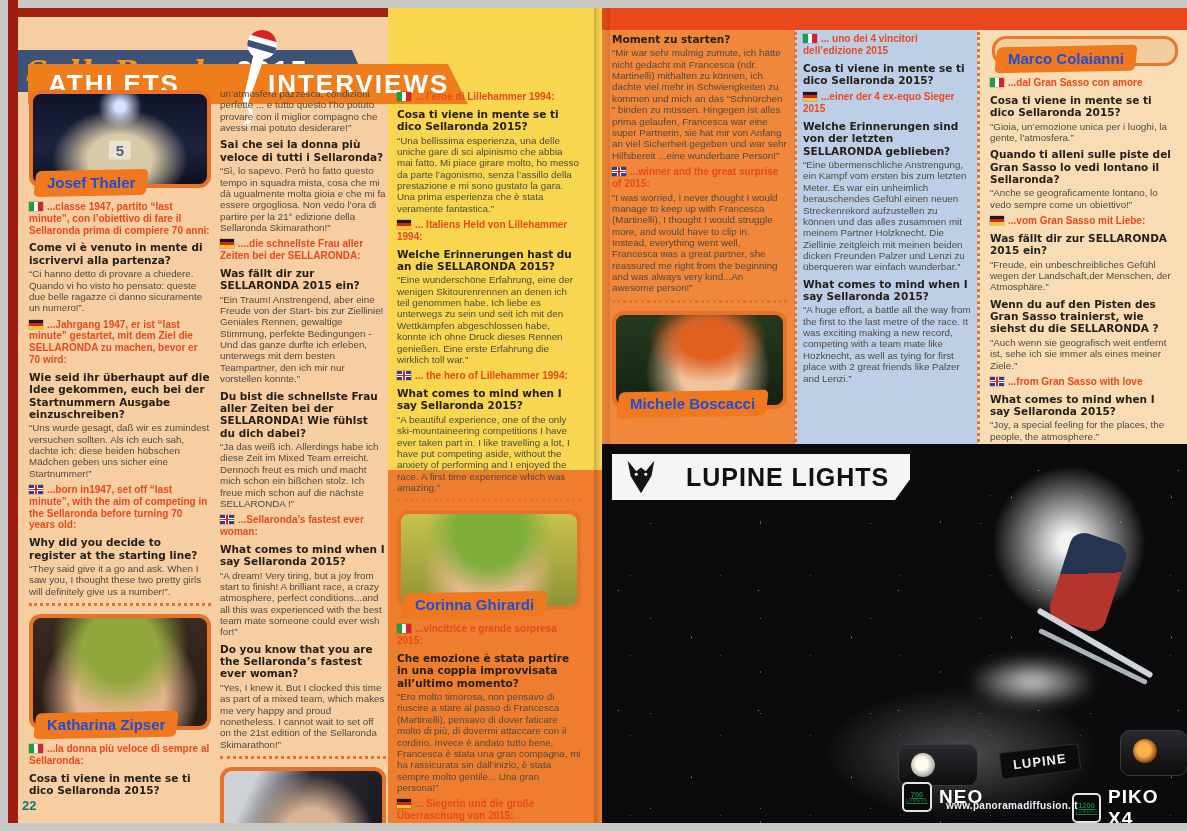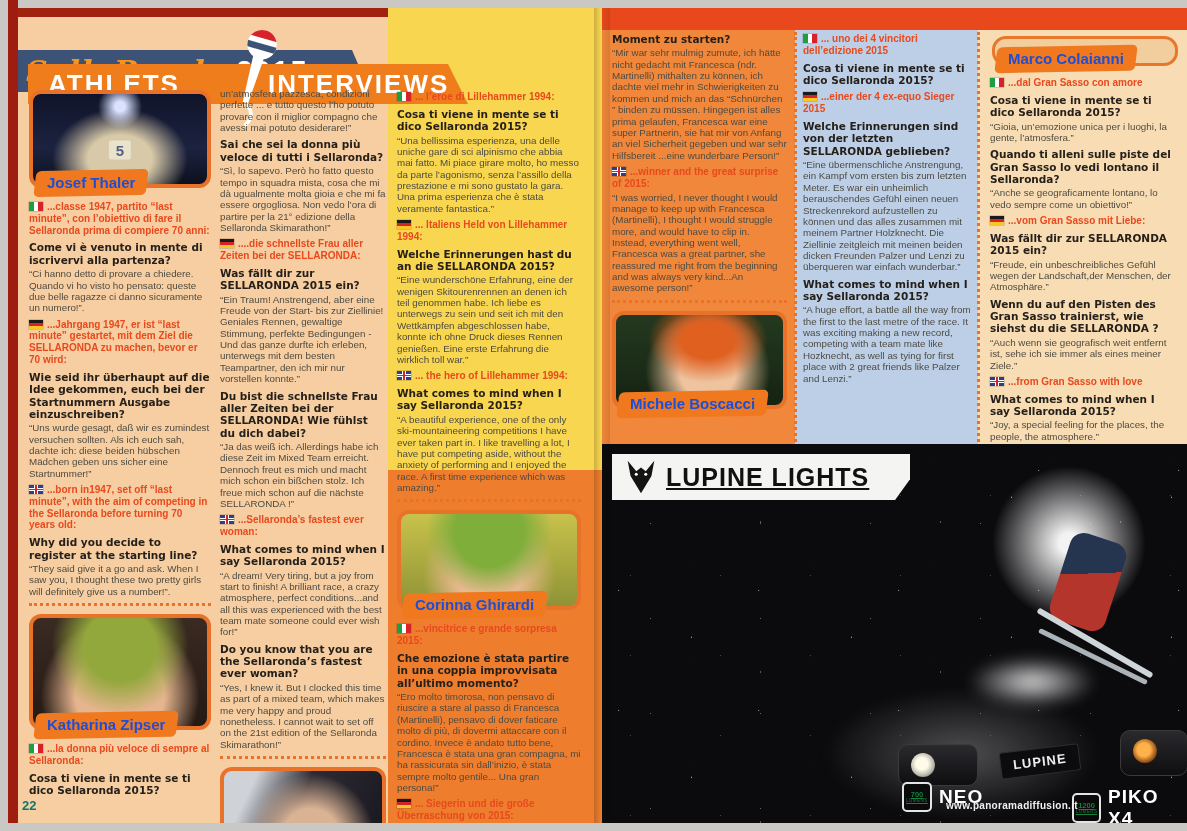--- a/index.html
+++ b/index.html
@@ -84,21 +84,21 @@
       background-image:
        radial-gradient(1.3px 1.3px at 12% 22%,rgba(255,255,255,.9),rgba(255,255,255,0) 60%),
        radial-gradient(1px 1px at 32% 64%,rgba(255,255,255,.8),rgba(255,255,255,0) 60%),
        radial-gradient(1.5px 1.5px at 56% 38%,rgba(255,255,255,.9),rgba(255,255,255,0) 60%),
        radial-gradient(1px 1px at 74% 18%,rgba(255,255,255,.85),rgba(255,255,255,0) 60%),
        radial-gradient(1.3px 1.3px at 88% 52%,rgba(255,255,255,.9),rgba(255,255,255,0) 60%),
        radial-gradient(1px 1px at 44% 84%,rgba(255,255,255,.8),rgba(255,255,255,0) 60%);
       background-size:140px 120px,90px 80px,160px 140px,120px 100px,180px 150px,110px 95px;}
   .ad-banner{position:absolute;left:10px;top:10px;width:298px;height:46px;background:#F4F4F2;
       clip-path:polygon(0 0,100% 0,100% 55%,95% 100%,0 100%);display:flex;align-items:center;}
-  .ad-banner-text{font-size:25px;font-weight:800;color:#111;letter-spacing:1px;margin-left:6px;text-decoration:underline;}
+  .ad-banner-text{font-size:25px;font-weight:800;color:#111;letter-spacing:1px;margin-left:26px;}
   .skier-glow{position:absolute;right:28px;top:14px;width:180px;height:170px;
       background:radial-gradient(circle,rgba(255,255,255,.95) 0 8%,rgba(255,255,255,0) 62%);}
   .skier-body{position:absolute;right:70px;top:92px;width:58px;height:92px;border-radius:14px;
       background:linear-gradient(160deg,#25354f 0 42%,#b3352c 42%);transform:rotate(18deg);}
   .skier-ski1{position:absolute;right:26px;top:196px;width:132px;height:6px;background:#cfd6da;border-radius:3px;transform:rotate(30deg);}
   .skier-ski2{position:absolute;right:34px;top:210px;width:120px;height:5px;background:#aab3b8;border-radius:3px;transform:rotate(26deg);}
   .snow-spray{position:absolute;right:90px;top:212px;width:130px;height:52px;filter:blur(7px);
       background:radial-gradient(ellipse,rgba(255,255,255,.85),rgba(255,255,255,0) 70%);}
   .smoke{position:absolute;left:220px;top:244px;width:280px;height:130px;filter:blur(6px);
       background:radial-gradient(ellipse,rgba(190,190,190,.38),rgba(190,190,190,0) 70%);}

